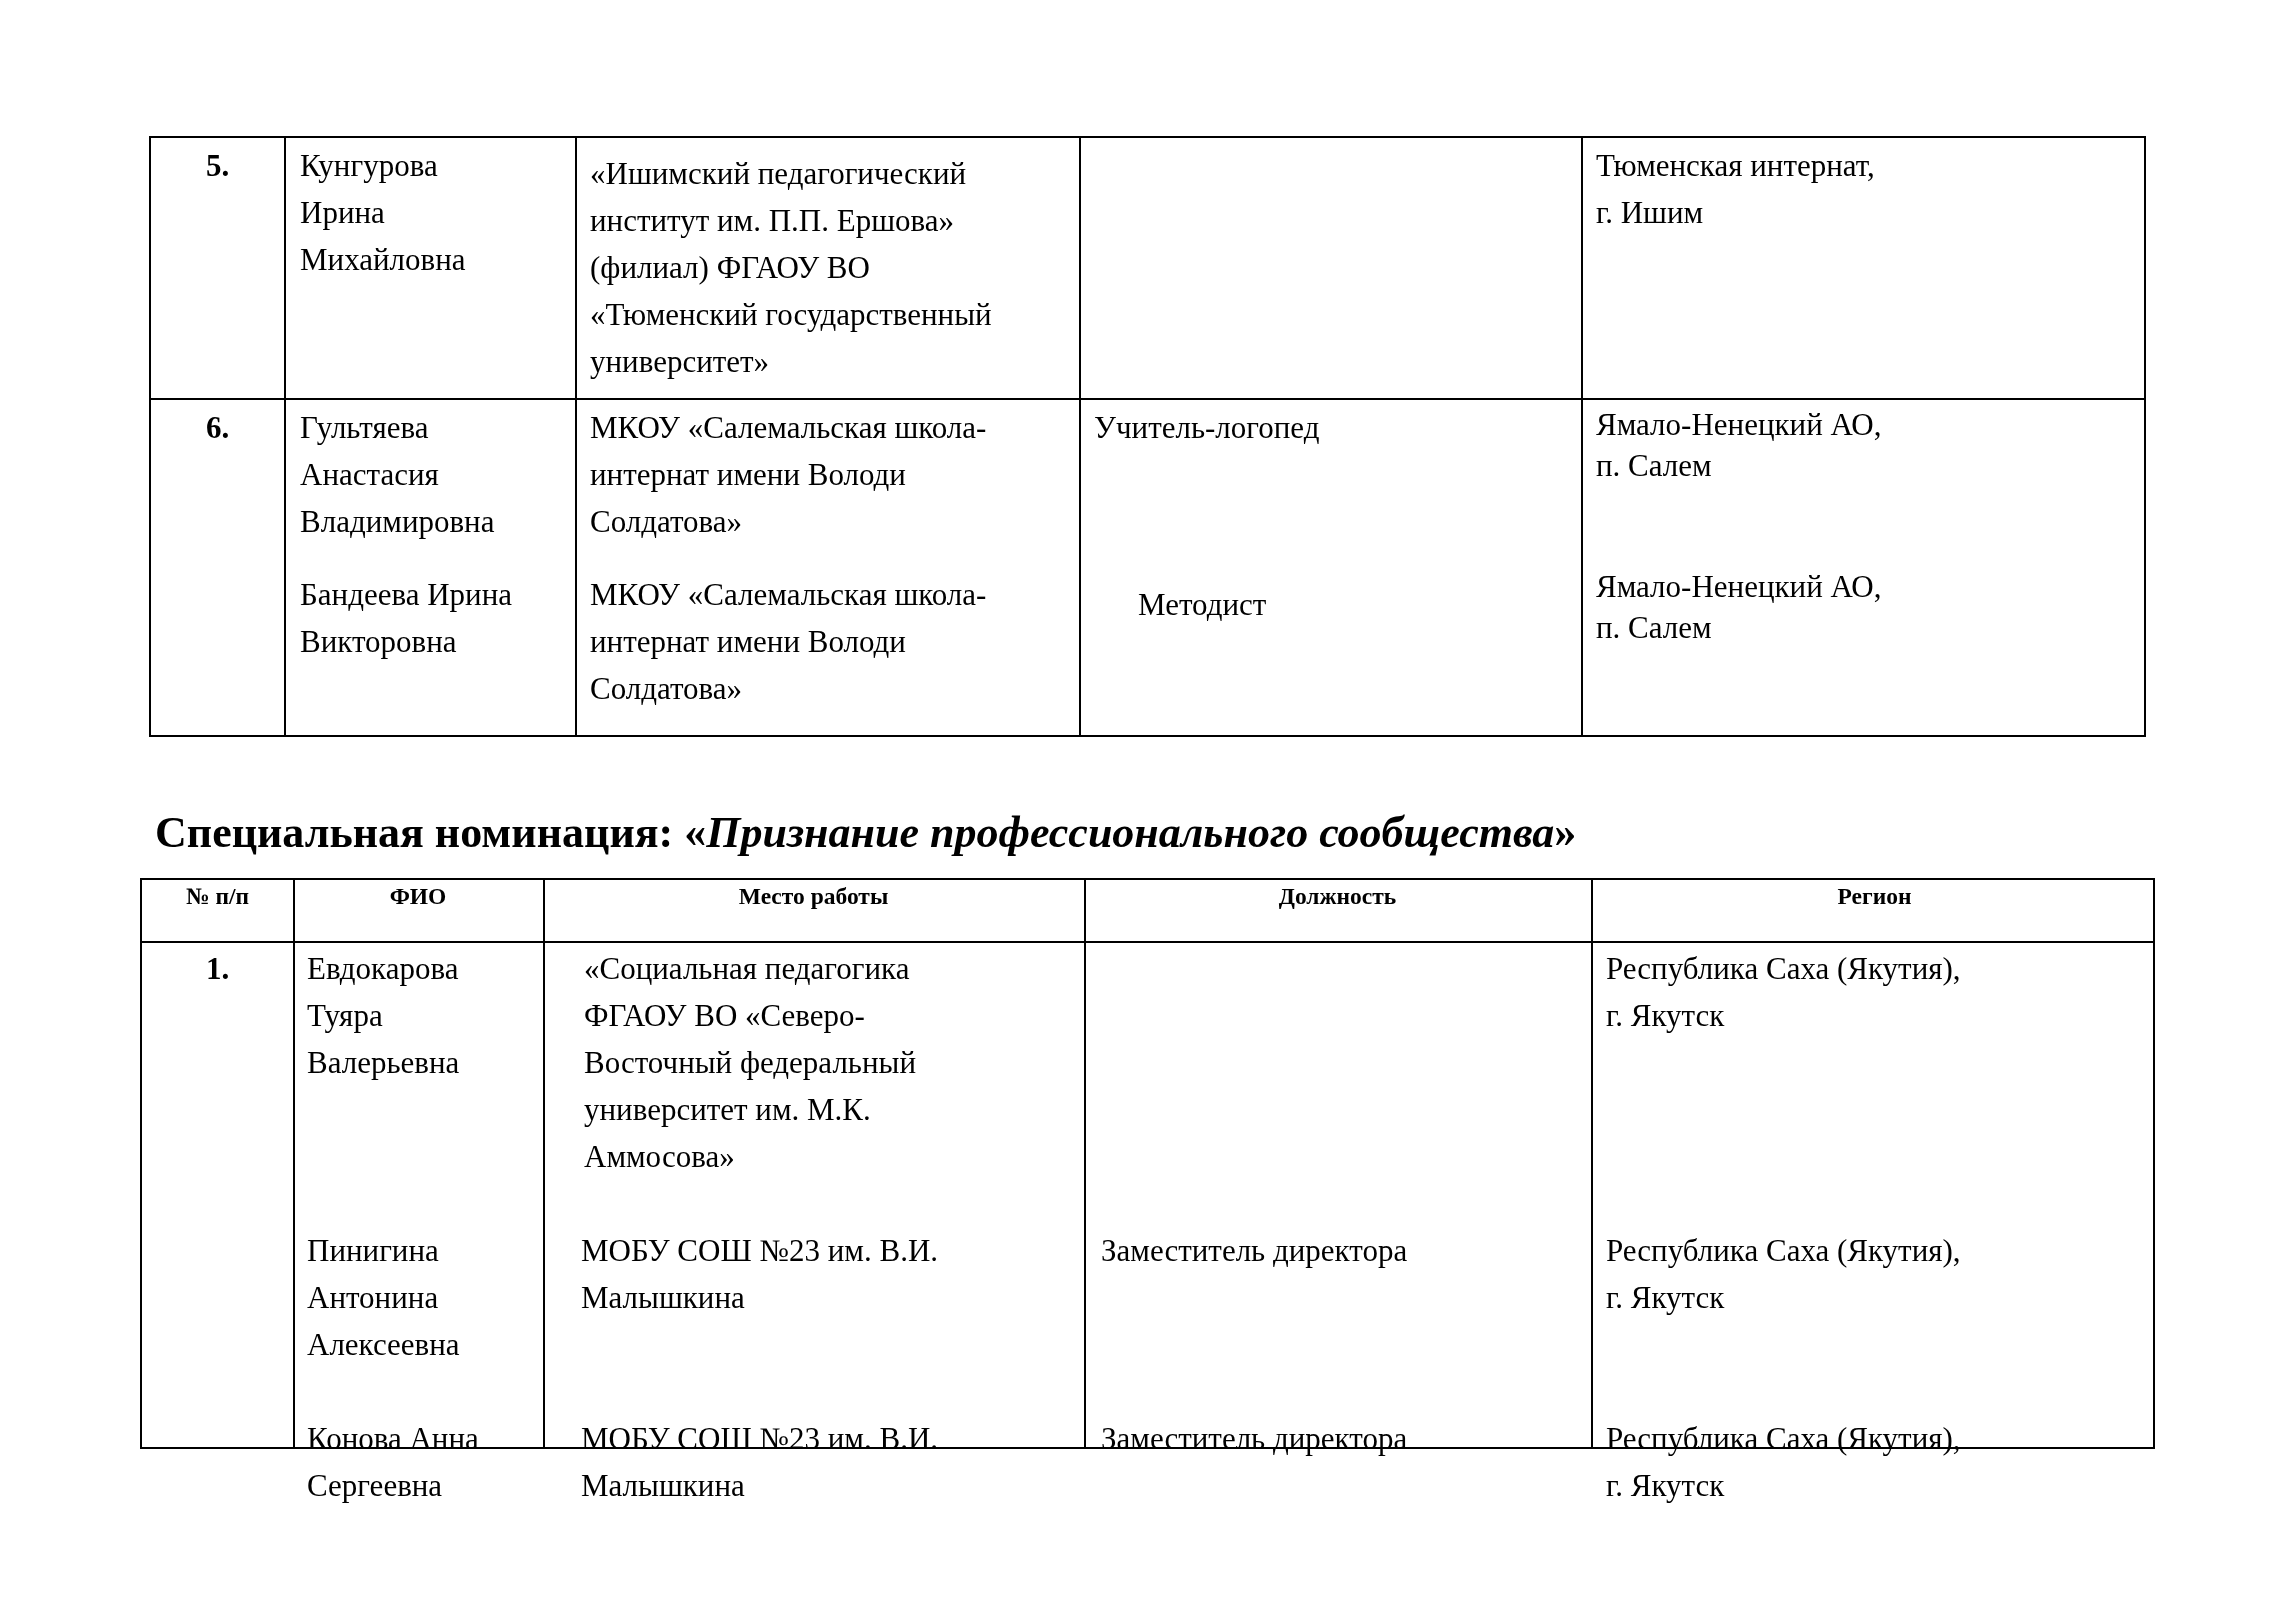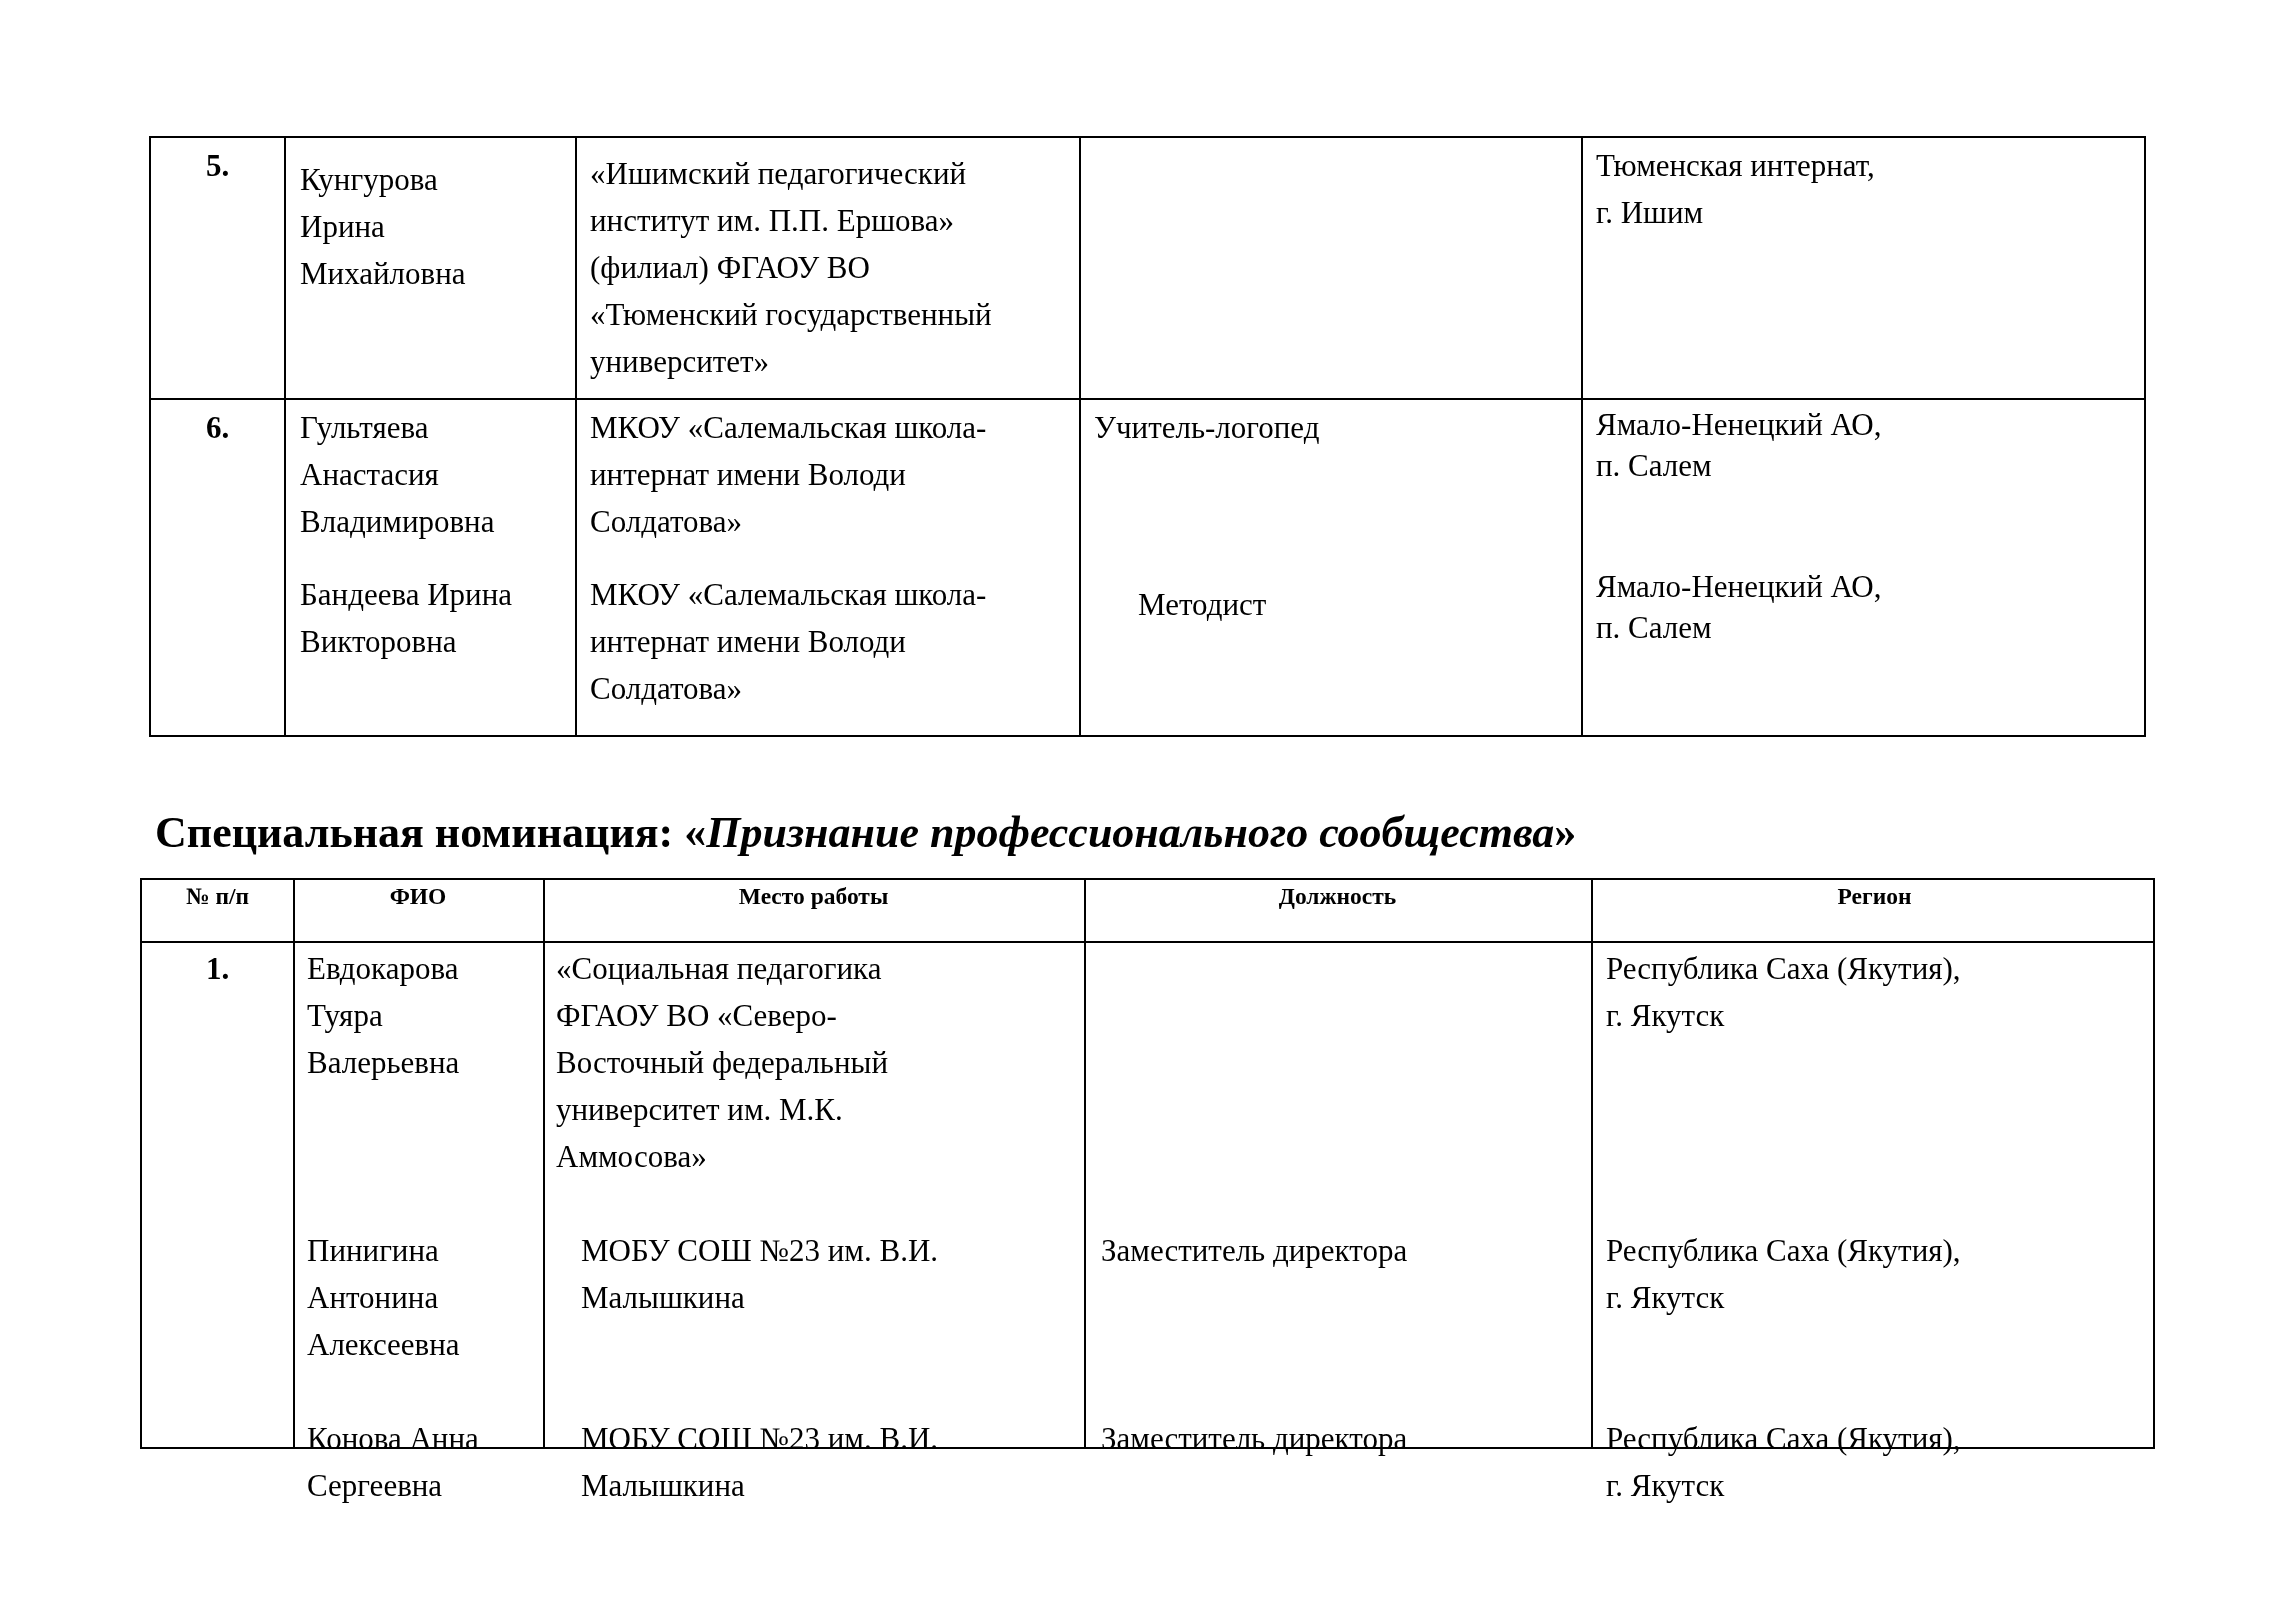--- a/index.html
+++ b/index.html
@@ -19,21 +19,21 @@
 <body>
 
 <div class="tbl" style="left:149px; top:136px; width:1997px; height:601px;">
   <div class="vline" style="left:133px;"></div>
   <div class="vline" style="left:424px;"></div>
   <div class="vline" style="left:928px;"></div>
   <div class="vline" style="left:1430px;"></div>
   <div class="hline" style="top:260px;"></div>
 
   <div class="cell num" style="left:0; width:133px; top:3.9px;">5.</div>
-  <div class="cell" style="left:149px; top:3.9px;margin-top:14px;">Кунгурова
+  <div class="cell" style="left:149px; top:3.9px;">Кунгурова
 Ирина
 Михайловна</div>
   <div class="cell" style="left:439px; top:3.9px;margin-top:8px;"> «Ишимский педагогический
 институт им. П.П. Ершова»
 (филиал) ФГАОУ ВО
 «Тюменский государственный
 университет»</div>
   <div class="cell" style="left:1445px; top:3.9px;">Тюменская интернат,
 г. Ишим</div>
 
@@ -73,21 +73,21 @@
   <div class="cell hdr" style="left:151px; width:250px; top:2px;">ФИО</div>
   <div class="cell hdr" style="left:401px; width:541px; top:2px;">Место работы</div>
   <div class="cell hdr" style="left:942px; width:507px; top:2px;">Должность</div>
   <div class="cell hdr" style="left:1449px; width:567px; top:2px;">Регион</div>
 
   <div class="cell num" style="left:0; width:151px; top:65px;">1.</div>
 
   <div class="cell" style="left:165px; top:65px;">Евдокарова
 Туяра
 Валерьевна</div>
-  <div class="cell" style="left:414px; top:65px;">«Социальная педагогика
+  <div class="cell" style="left:442px; top:65px;">«Социальная педагогика
 ФГАОУ ВО «Северо-
 Восточный федеральный
 университет им. М.К.
 Аммосова»</div>
   <div class="cell" style="left:1464px; top:65px;">Республика Саха (Якутия),
 г. Якутск</div>
 
   <div class="cell" style="left:165px; top:347px;">Пинигина
 Антонина
 Алексеевна</div>

